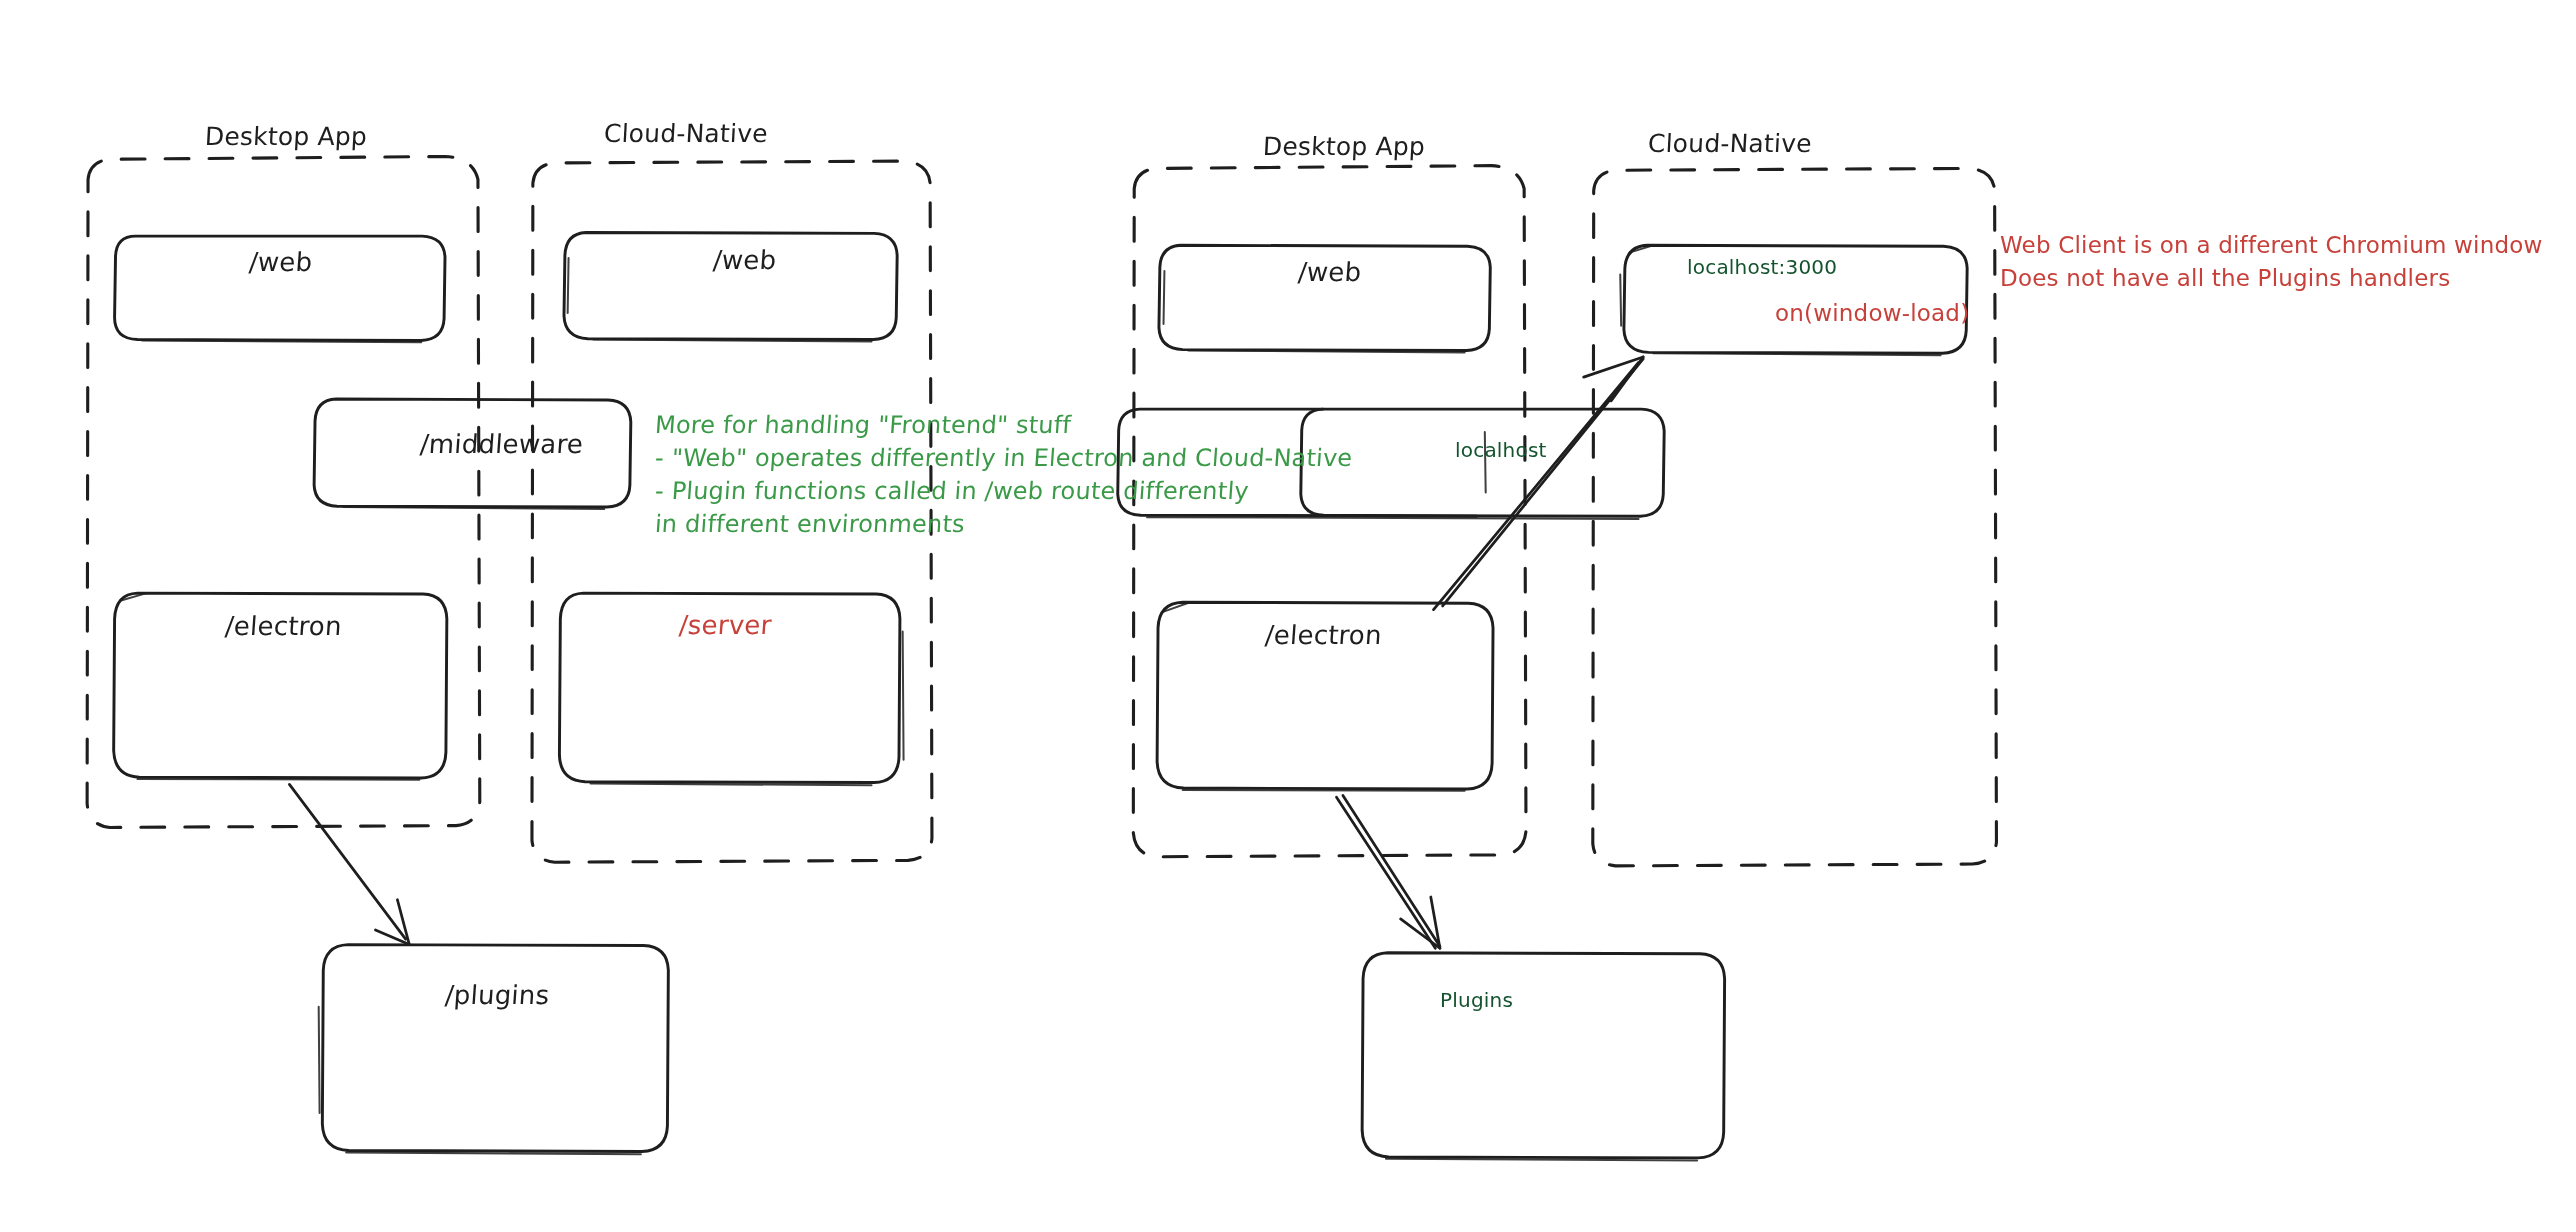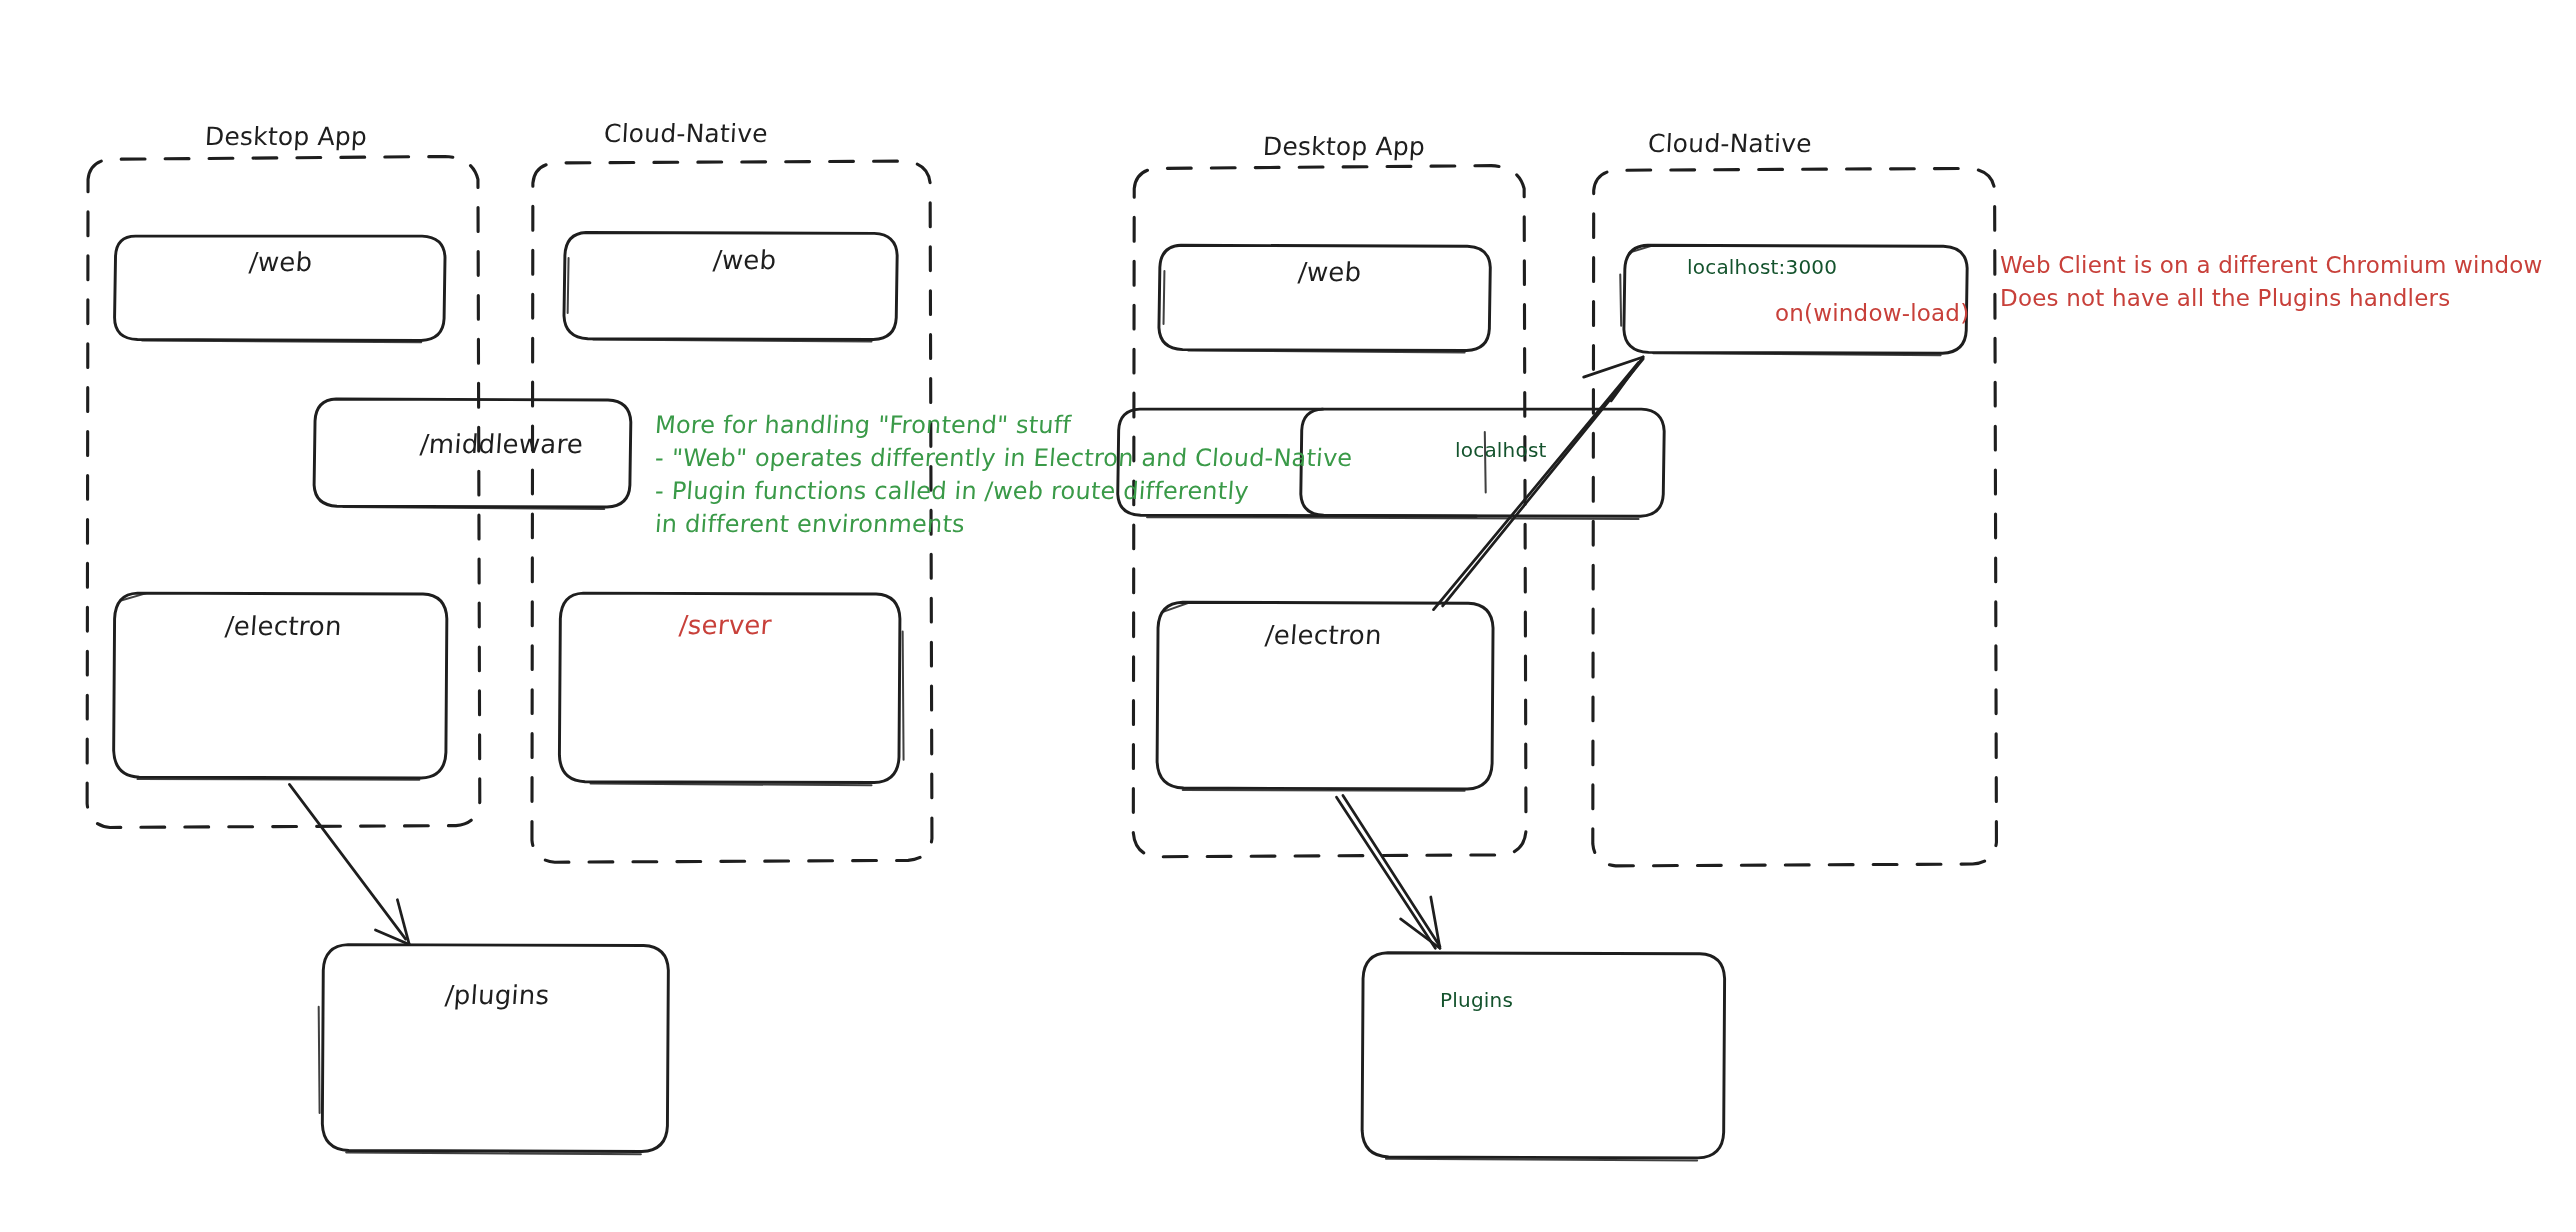--- a/index.html
+++ b/index.html
@@ -212,19 +212,19 @@
   <div class="txt node-label" style="left:1265px; top:618px;">/electron</div>
   <div class="txt node-label-plain" style="left:1440px; top:987px;">Plugins</div>
 
   <div style="position:absolute; left:655px; top:409px;">
     <div class="txt note-green" style="position:static;">More for handling "Frontend" stuff</div>
     <div class="txt note-green" style="position:static;">- "Web" operates differently in Electron and Cloud-Native</div>
     <div class="txt note-green" style="position:static;">- Plugin functions called in /web route differently</div>
     <div class="txt note-green" style="position:static;">in different environments</div>
   </div>
 
-  <div style="position:absolute; left:2000px; top:249px;">
+  <div style="position:absolute; left:2000px; top:229px;">
     <div class="txt note-red" style="position:static;">Web Client is on a different Chromium window</div>
     <div class="txt note-red" style="position:static;">Does not have all the Plugins handlers</div>
   </div>
 
 </div>
 
 
 </body></html>

